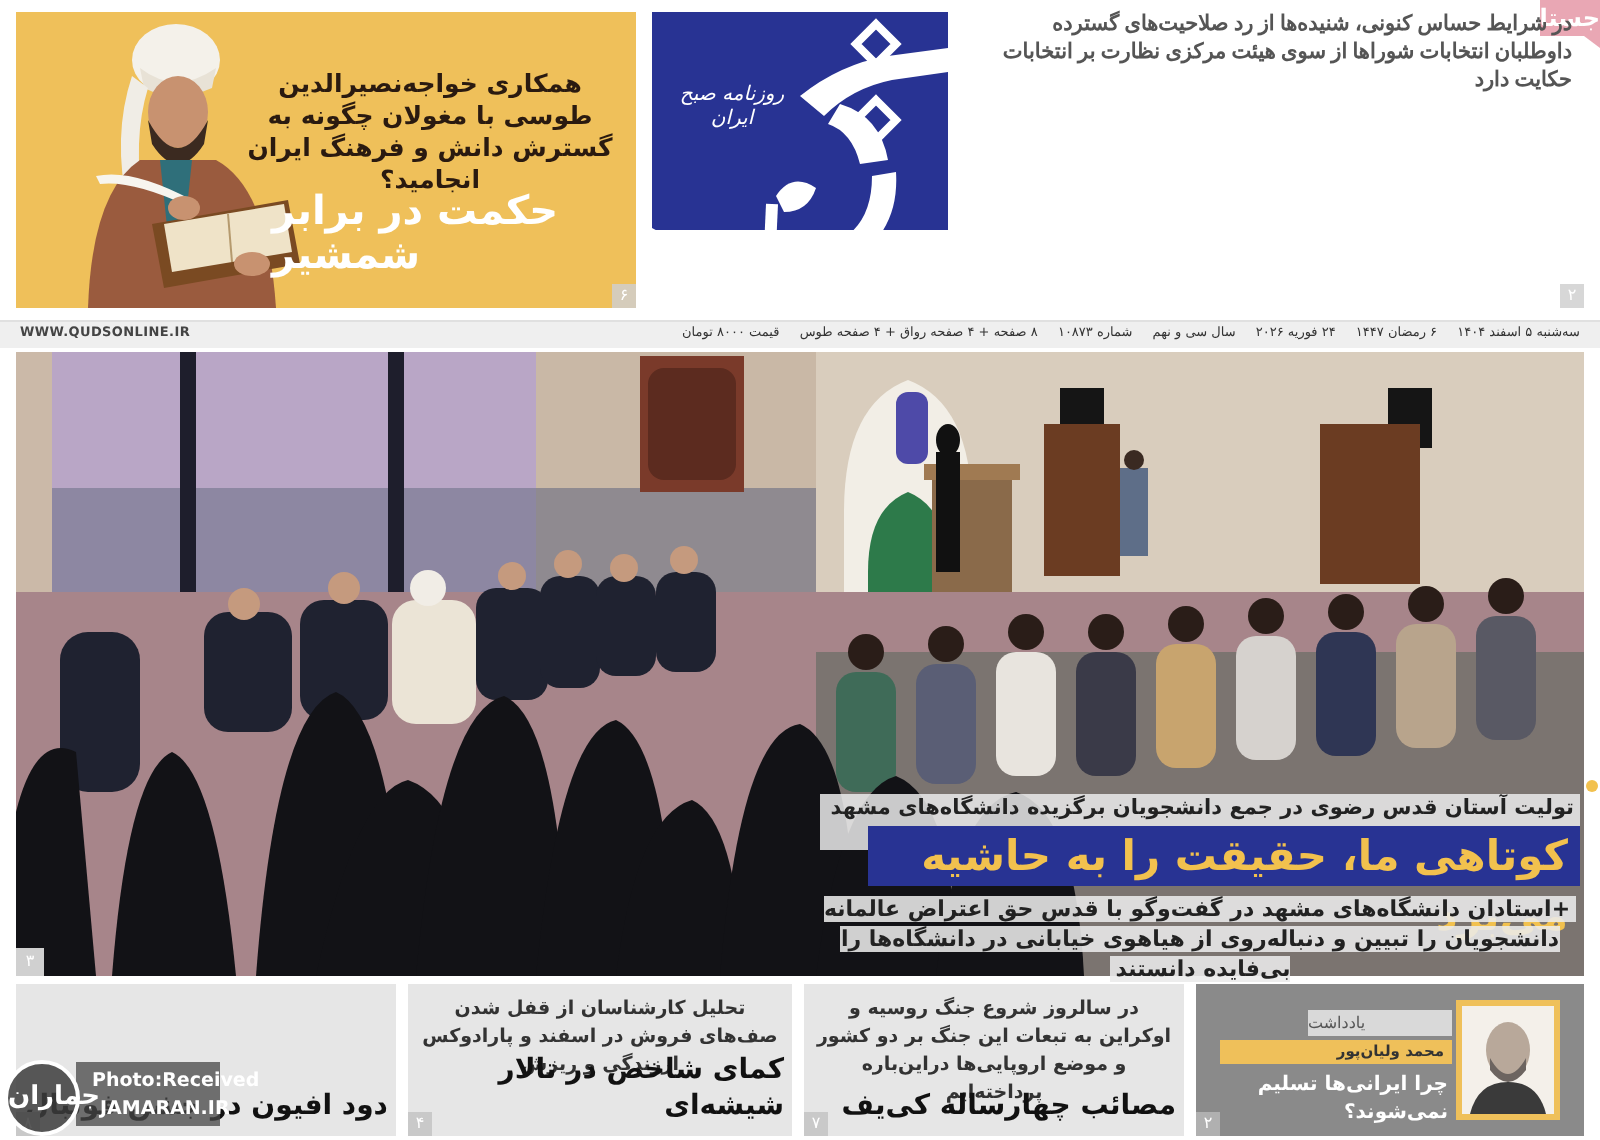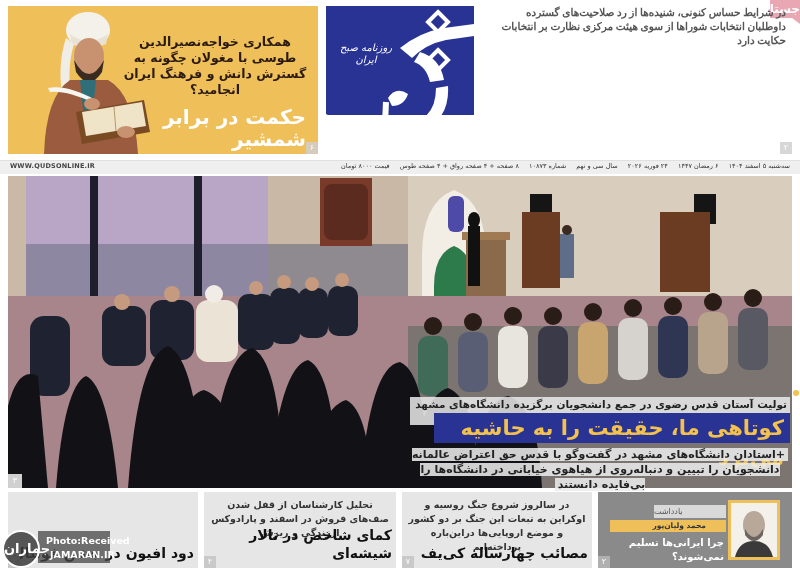--- a/index.html
+++ b/index.html
@@ -13,22 +13,22 @@
       position: absolute; left: 8px; top: 6px; width: 310px; height: 148px;
       background: #efc05a; overflow: hidden;
     }
     .promo .figure { position: absolute; left: 18px; top: 2px; width: 140px; height: 146px; }
     .promo .lead {
       position: absolute; right: 8px; top: 28px; width: 190px;
       direction: rtl; text-align: center;
       font-family: "DejaVu Sans", sans-serif; font-weight: bold; font-size: 12.5px; line-height: 16px; color: #2a1a10;
     }
     .promo .title {
-      position: absolute; right: 12px; top: 100px; width: 170px;
-      direction: rtl; text-align: right;
+      position: absolute; right: 12px; top: 88px; width: 170px;
+      direction: rtl; text-align: left;
       font-weight: bold; font-size: 20px; line-height: 22px; color: #ffffff;
     }
     .pageno {
       position: absolute; width: 12px; height: 12px; background: #d7d7d7; color: #fff;
       font-size: 8px; line-height: 12px; text-align: center;
     }
     .promo .pageno { right: 0; bottom: 0; background: #d5ccbb; }
 
     .logo {
       position: absolute; left: 326px; top: 6px; width: 148px; height: 109px;
@@ -127,21 +127,21 @@
     .t4 .portrait {
       position: absolute; right: 12px; top: 8px; width: 52px; height: 60px;
       background: #f4f0ea; border: 3px solid #efc05a;
     }
     .t4 .note-label {
       position: absolute; right: 66px; top: 13px; width: 72px; height: 13px; background: #d9d9d9;
       direction: rtl; text-align: left; font-size: 8px; line-height: 13px; color: #555;
     }
     .t4 .author {
       position: absolute; right: 66px; top: 28px; width: 116px; height: 12px; background: #efc05a;
-      direction: rtl; text-align: right; font-size: 7.5px; line-height: 12px; color: #333; padding-right: 20px; font-weight: bold;
+      direction: rtl; text-align: right; font-size: 7.5px; line-height: 12px; color: #333; padding-right: 4px; font-weight: bold;
     }
     .t4 .q {
       position: absolute; right: 68px; top: 44px; width: 120px;
       direction: rtl; text-align: right; font-size: 10px; line-height: 14px; color: #fff; font-weight: bold;
     }
     .t4 .pageno { background: #b0b0b0; }
 
     .watermark {
       position: absolute; left: 0; top: 528px; width: 118px; height: 42px;
     }

